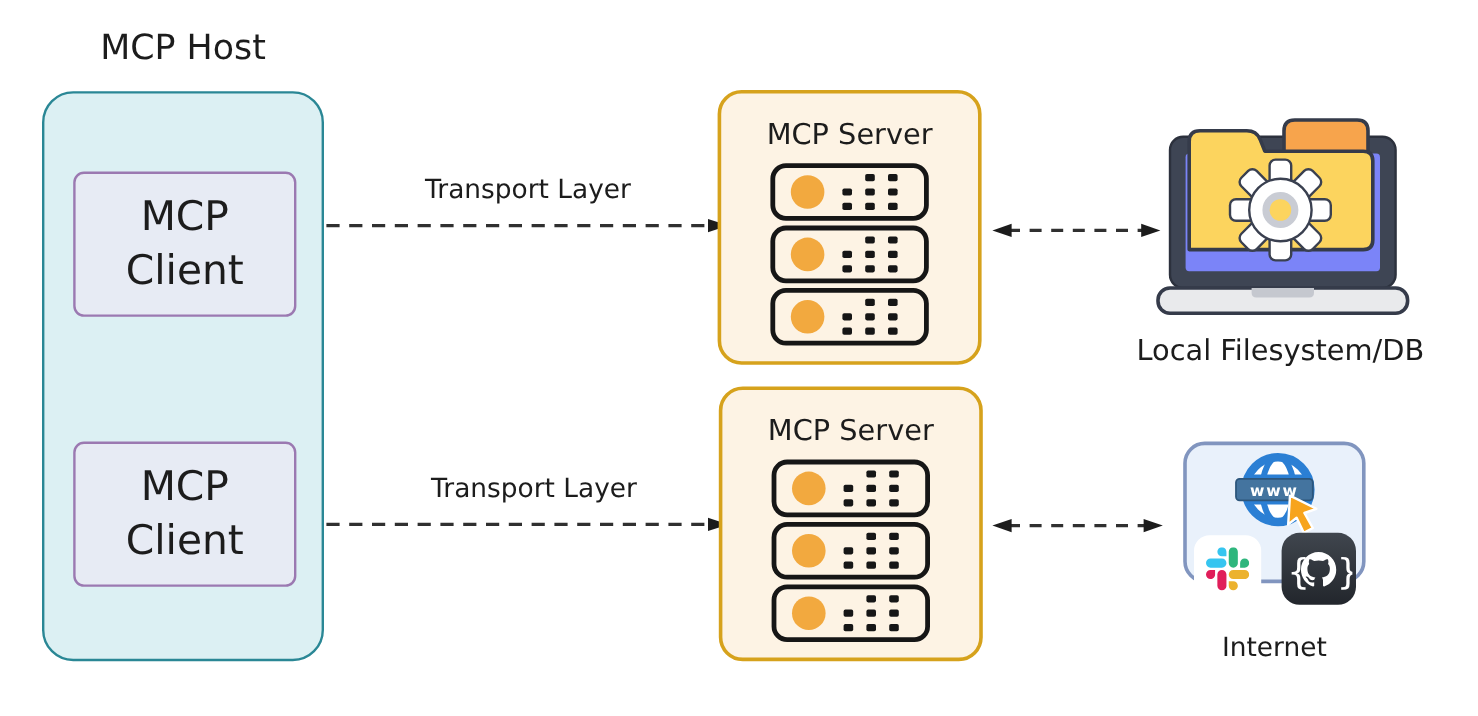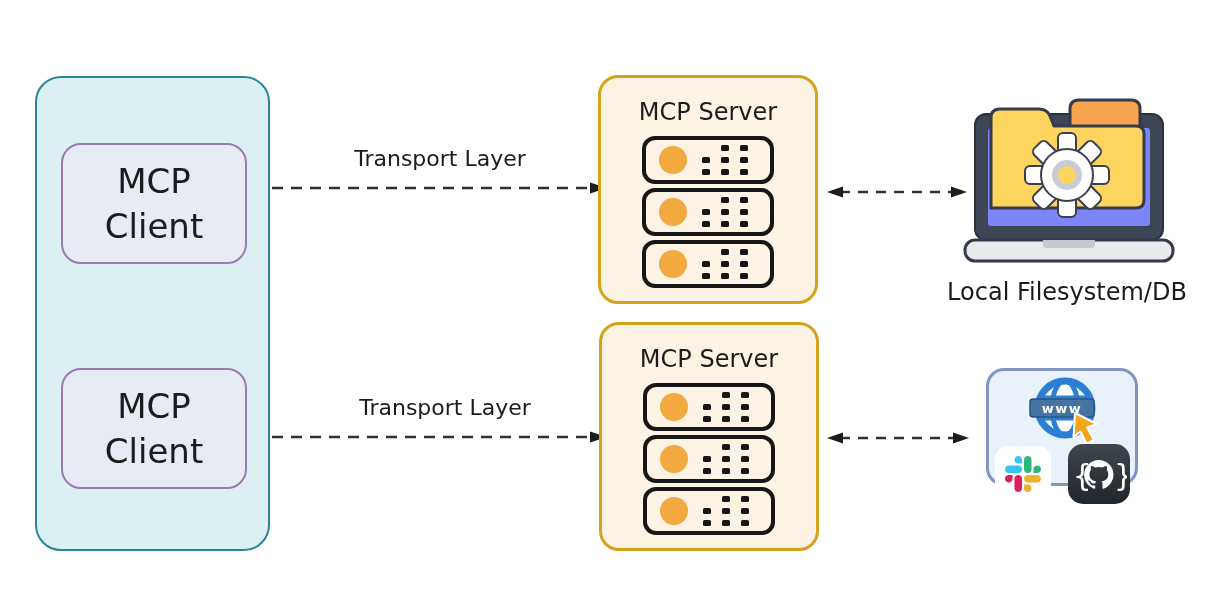--- a/index.html
+++ b/index.html
@@ -12,21 +12,21 @@
   .label { text-align:center; color:#1c1c1c; }
 
   
   .host-title { left:35px; top:22px; width:235px; font-size:29px; }
   .host-box {
     left:35px; top:76px; width:235px; height:475px;
     background:#dcf0f3; border:2.5px solid #2a8795; border-radius:26px;
   }
   .client-box {
     width:186px; height:121px;
-    background:#e7ebf4; border:2.5px solid #9b79b1; border-radius:20px;
+    background:#e7ebf4; border:2.5px solid #9b79b1; border-radius:9px;
     display:flex; align-items:center; justify-content:center;
     font-size:34px; line-height:1.3; text-align:center;
   }
   .client-box span { width:130px; }
   #client1 { left:61px; top:143px; }
   #client2 { left:61px; top:368px; }
 
   
   .conn-label { font-size:22px; }
   #transport-label-1 { left:300px; top:146px; width:280px; }
@@ -75,20 +75,21 @@
     border-radius:15px;
     display:flex; align-items:center; justify-content:center;
   }
   svg { display:block; }
 </style>
 </head>
 <body>
 
 <div id="canvas">
 
+  <div class="abs label host-title">MCP Host</div>
   <div class="abs host-box"></div>
 
   <div class="abs client-box" id="client1">
     <span>MCP Client</span>
   </div>
   <div class="abs client-box" id="client2">
     <span>MCP Client</span>
   </div>
 
   <div class="abs label conn-label" id="transport-label-1">Transport Layer</div>
@@ -262,14 +263,15 @@
     <div class="github-tile">
       <svg width="56" height="46" viewBox="0 0 64 52">
         <text x="2" y="40" font-size="34" fill="#ffffff" font-family="DejaVu Sans, sans-serif">{</text>
         <text x="49" y="40" font-size="34" fill="#ffffff" font-family="DejaVu Sans, sans-serif">}</text>
         <g transform="translate(15,10) scale(2.1)">
           <path fill="#ffffff" d="M8 0C3.58 0 0 3.58 0 8c0 3.54 2.29 6.53 5.47 7.59.4.07.55-.17.55-.38 0-.19-.01-.82-.01-1.49-2.01.37-2.53-.49-2.69-.94-.09-.23-.48-.94-.82-1.13-.28-.15-.68-.52-.01-.53.63-.01 1.08.58 1.23.82.72 1.21 1.87.87 2.33.66.07-.52.28-.87.51-1.07-1.78-.2-3.64-.89-3.64-3.95 0-.87.31-1.59.82-2.15-.08-.2-.36-1.02.08-2.12 0 0 .67-.21 2.2.82.64-.18 1.32-.27 2-.27s1.36.09 2 .27c1.53-1.04 2.2-.82 2.2-.82.44 1.1.16 1.92.08 2.12.51.56.82 1.27.82 2.15 0 3.07-1.87 3.75-3.65 3.95.29.25.54.73.54 1.48 0 1.07-.01 1.93-.01 2.2 0 .21.15.46.55.38A8.01 8.01 0 0016 8c0-4.42-3.58-8-8-8z"></path>
         </g>
       </svg>
     </div>
   </div>
+  <div class="abs label" id="internet-label">Internet</div>
 
 </div>
 
 </body></html>

